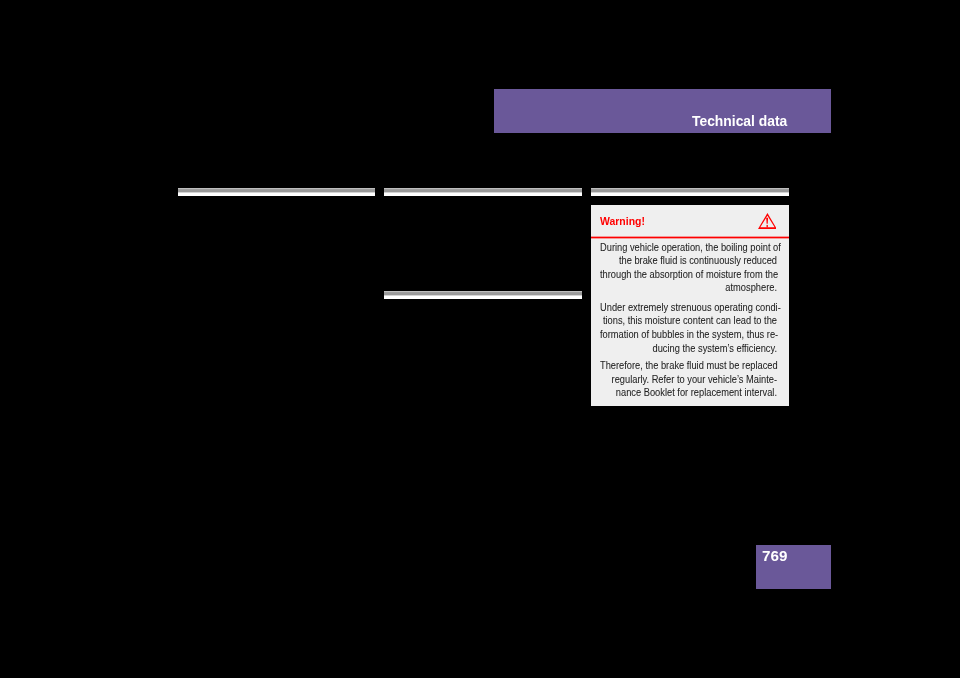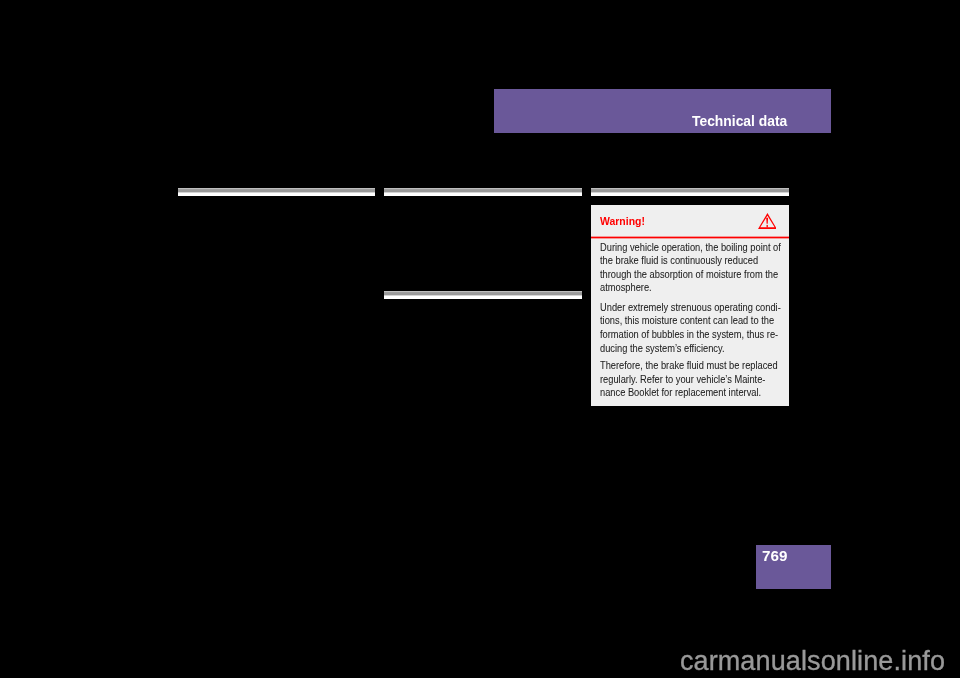--- a/index.html
+++ b/index.html
@@ -1,17 +1,17 @@
 <!DOCTYPE html>
 <html><head>
 <meta charset="utf-8">
 <style>
   html,body{margin:0;padding:0;background:#000;}
   body{width:960px;height:678px;overflow:hidden;font-family:"Liberation Sans",sans-serif;}
-  #page{position:relative;width:960px;height:670px;background:#000;}
+  #page{position:relative;width:960px;height:670px;background:#000;text-align:right;}
 
   .rule{position:absolute;height:8px;
         background:linear-gradient(to bottom,
           #bebebe 0px,#bebebe 1px,
           #9e9e9e 1px,#9e9e9e 2px,
           #999999 2px,#999999 4px,
           #d4d4d4 4px,#d4d4d4 5px,
           #ffffff 5px,#ffffff 8px);}
 
   #hdr-bar{position:absolute;left:494px;top:89px;width:337px;height:44px;background:#6a5899;}
@@ -76,15 +76,14 @@
   </div>
   <div class="wp" style="top:359.2px">
     <div>Therefore, the brake fluid must be replaced</div>
     <div>regularly. Refer to your vehicle’s Mainte-</div>
     <div>nance Booklet for replacement interval.</div>
   </div>
 
   <div id="pagenum-box"></div>
   <div id="pagenum">769</div>
 
-  <div id="watermark">carmanualsonline.info</div>
 
 </div>
 
 </body></html>

